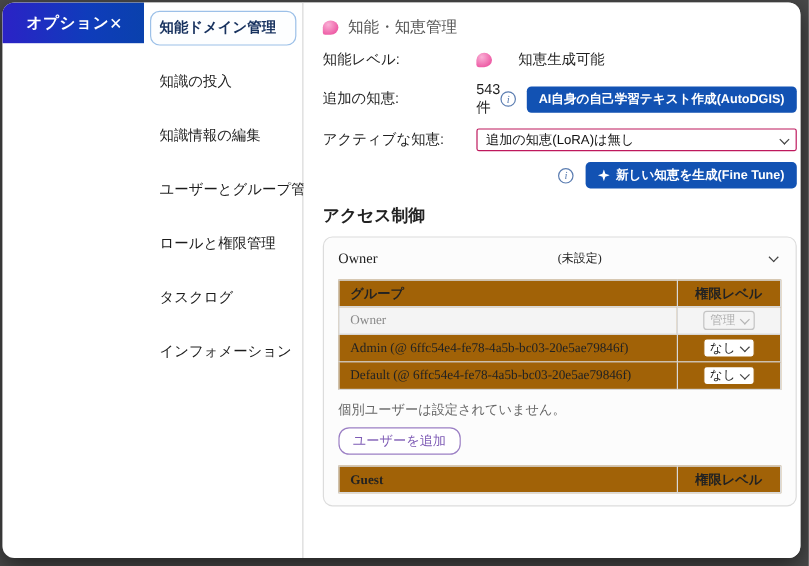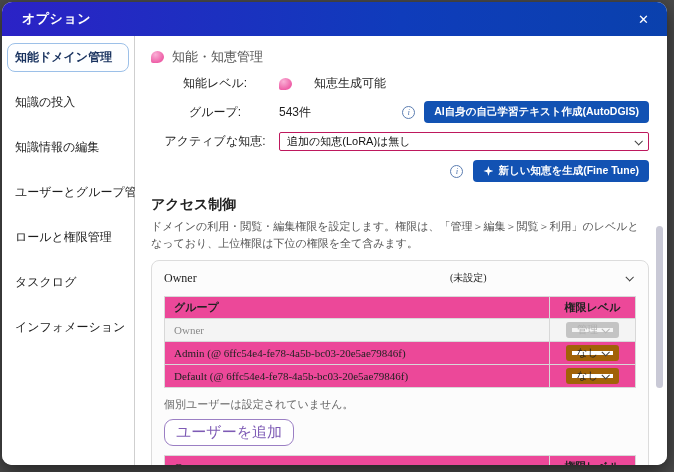--- a/index.html
+++ b/index.html
@@ -7,21 +7,21 @@
   body {
     font-family: "Liberation Sans", "DejaVu Sans", sans-serif;
     background: #4a4a4a;
     position: relative;
     overflow: hidden;
   }
   .modal {
     position: absolute; left: 2px; top: 2px; right: 7px; bottom: 7px;
     background: #ffffff; border-radius: 10px; overflow: hidden;
     box-shadow: 0 6px 20px rgba(0,0,0,.55);
-    display: flex; flex-direction: column;
+    display: flex; flex-direction: row;
   }
   
   .titlebar {
     flex: none; height: 34px;
     background: linear-gradient(90deg, #2b22c6 0%, #0f3cbb 60%, #0a41ad 100%);
     display: flex; align-items: center; justify-content: space-between;
     padding: 0 18px 0 20px;
   }
   .titlebar .title { color: #fff; font-size: 13px; font-weight: bold; letter-spacing: .5px; }
   .titlebar .close { color: #fff; font-size: 13px; cursor: pointer; line-height: 1; }
@@ -63,21 +63,21 @@
     transform: rotate(45deg) translateY(-1px);
   }
   .chev.gray { border-color: #b5b5b5; }
   .sparkle {
     display: inline-block; width: 10px; height: 10px; flex: none; background: #fff;
     clip-path: polygon(50% 0, 62% 38%, 100% 50%, 62% 62%, 50% 100%, 38% 62%, 0 50%, 38% 38%);
   }
   
   .section-title { display: flex; align-items: center; gap: 8px; font-size: 13px; color: #555; }
   .info-row { display: flex; align-items: center; margin-top: 9px; font-size: 12px; color: #1f1f1f; }
-  .info-label { flex: none; width: 128px; text-align: center; }
+  .info-label { flex: none; width: 128px; }
   .info-value { flex: 1; display: flex; align-items: center; gap: 22px; }
   .btn-blue {
     background: #1252b3; color: #fff; border: none; border-radius: 4px;
     font-size: 10.5px; padding: 4px 10px; display: inline-flex; align-items: center; gap: 5px;
     cursor: pointer; font-family: inherit; white-space: nowrap; font-weight: bold;
   }
   .right-group { display: flex; align-items: center; gap: 9px; }
   .select-wide {
     flex: 1; height: 19px; border: 1px solid #be185d; border-radius: 2px; background: #fff;
     display: flex; align-items: center; justify-content: space-between;
@@ -90,37 +90,37 @@
   .access-desc { margin-top: 4px; font-size: 11px; line-height: 1.55; color: #555; }
   .panel {
     margin-top: 8px; border: 1px solid #dcdcdc; border-radius: 8px;
     background: #fcfcfc; padding: 8px 12px 10px 12px;
   }
   .owner-row { display: flex; align-items: center; justify-content: space-between; font-size: 12px; color: #222; }
   .owner-select {
     width: 190px; display: flex; align-items: center; justify-content: space-between;
     font-size: 10px; color: #222; cursor: pointer; padding: 2px 4px;
   }
-  table.acl { width: 100%; border-collapse: collapse; margin-top: 9px; font-size: 11px; color: #222; background: #ec4899; }
+  table.acl { width: 100%; border-collapse: collapse; margin-top: 9px; font-size: 11px; color: #222; background: #a16207; }
   table.acl th, table.acl td { border: 1px solid #d8d8d8; padding: 3px 9px; height: 21px; text-align: left; font-weight: normal; }
   table.acl th { font-weight: bold; }
   table.acl .col-level { width: 86px; text-align: center; }
   tr.row-disabled { background: #f4f4f4; }
   tr.row-disabled td { color: #8a8a8a; }
   .mini-select {
     display: inline-flex; align-items: center; gap: 4px;
-    border: 6px solid #a16207; border-radius: 3px; background: #fff;
+    border: 1px solid #a16207; border-radius: 3px; background: #fff;
     font-size: 10.5px; color: #222; padding: 0 5px; height: 16px; cursor: pointer;
     font-family: "Liberation Sans", sans-serif;
   }
   .mini-select.disabled { border-color: #c4c4c4; color: #b0b0b0; background: transparent; cursor: default; }
   .note { margin-top: 9px; font-size: 11px; color: #666; }
   .btn-outline-purple {
     margin-top: 7px; border: 1px solid #9b7fc4; color: #7e5bb5; background: #fff;
-    border-radius: 9px; padding: 3px 11px; font-size: 15px; cursor: pointer;
+    border-radius: 9px; padding: 3px 11px; font-size: 11px; cursor: pointer;
     font-family: Liberation Sans, sans-serif; display: inline-block;
   }
 </style>
 </head>
 <body>
 
 <div class="modal">
 
   <div class="titlebar">
     <span class="title">オプション</span>
@@ -148,21 +148,21 @@
 
       <div class="info-row">
         <span class="info-label">知能レベル:</span>
         <span class="info-value">
           <span class="blob"></span>
           <span>知恵生成可能</span>
         </span>
       </div>
 
       <div class="info-row">
-        <span class="info-label">グループ:</span>
+        <span class="info-label">追加の知恵:</span>
         <span class="info-value">543件</span>
         <span class="right-group">
           <span class="info-i">i</span>
           <button class="btn-blue">AI自身の自己学習テキスト作成(AutoDGIS)</button>
         </span>
       </div>
 
       <div class="info-row">
         <span class="info-label">アクティブな知恵:</span>
         <span class="select-wide">
@@ -174,21 +174,20 @@
       <div class="row-end">
         <span class="info-i">i</span>
         <button class="btn-blue">
           <span class="sparkle"></span>
           <span>新しい知恵を生成(Fine Tune)</span>
         </button>
       </div>
 
       <div class="access">
         <div class="access-title">アクセス制御</div>
-        <div class="access-desc">ドメインの利用・閲覧・編集権限を設定します。権限は、「管理＞編集＞閲覧＞利用」のレベルとなっており、上位権限は下位の権限を全て含みます。</div>
 
         <div class="panel">
 
           <div class="owner-row">
             <span>Owner</span>
             <span class="owner-select">
               <span>(未設定)</span>
               <span class="chev"></span>
             </span>
           </div>

